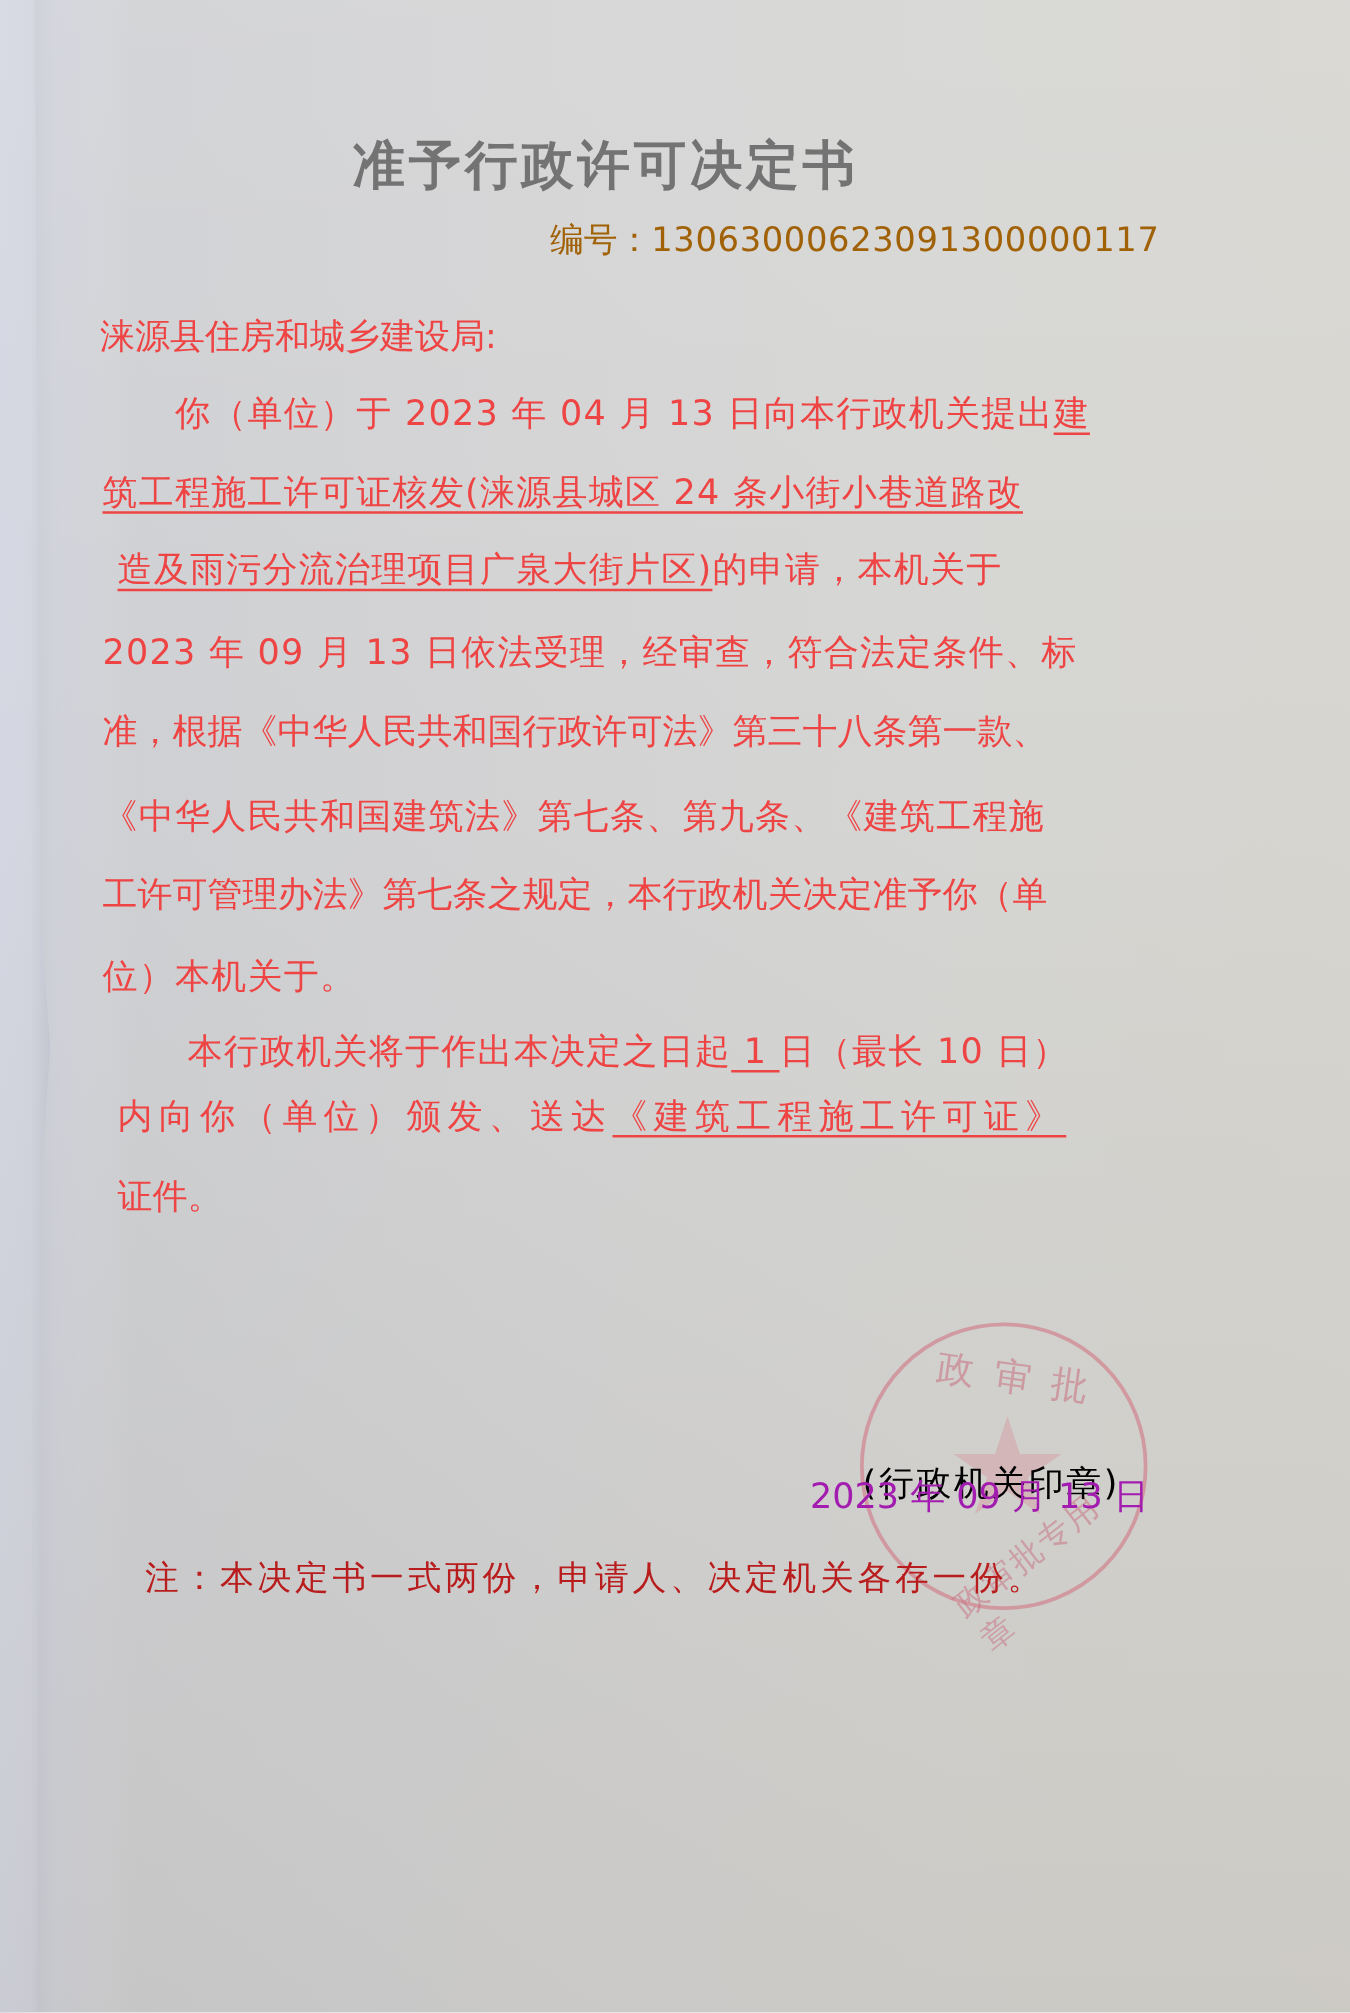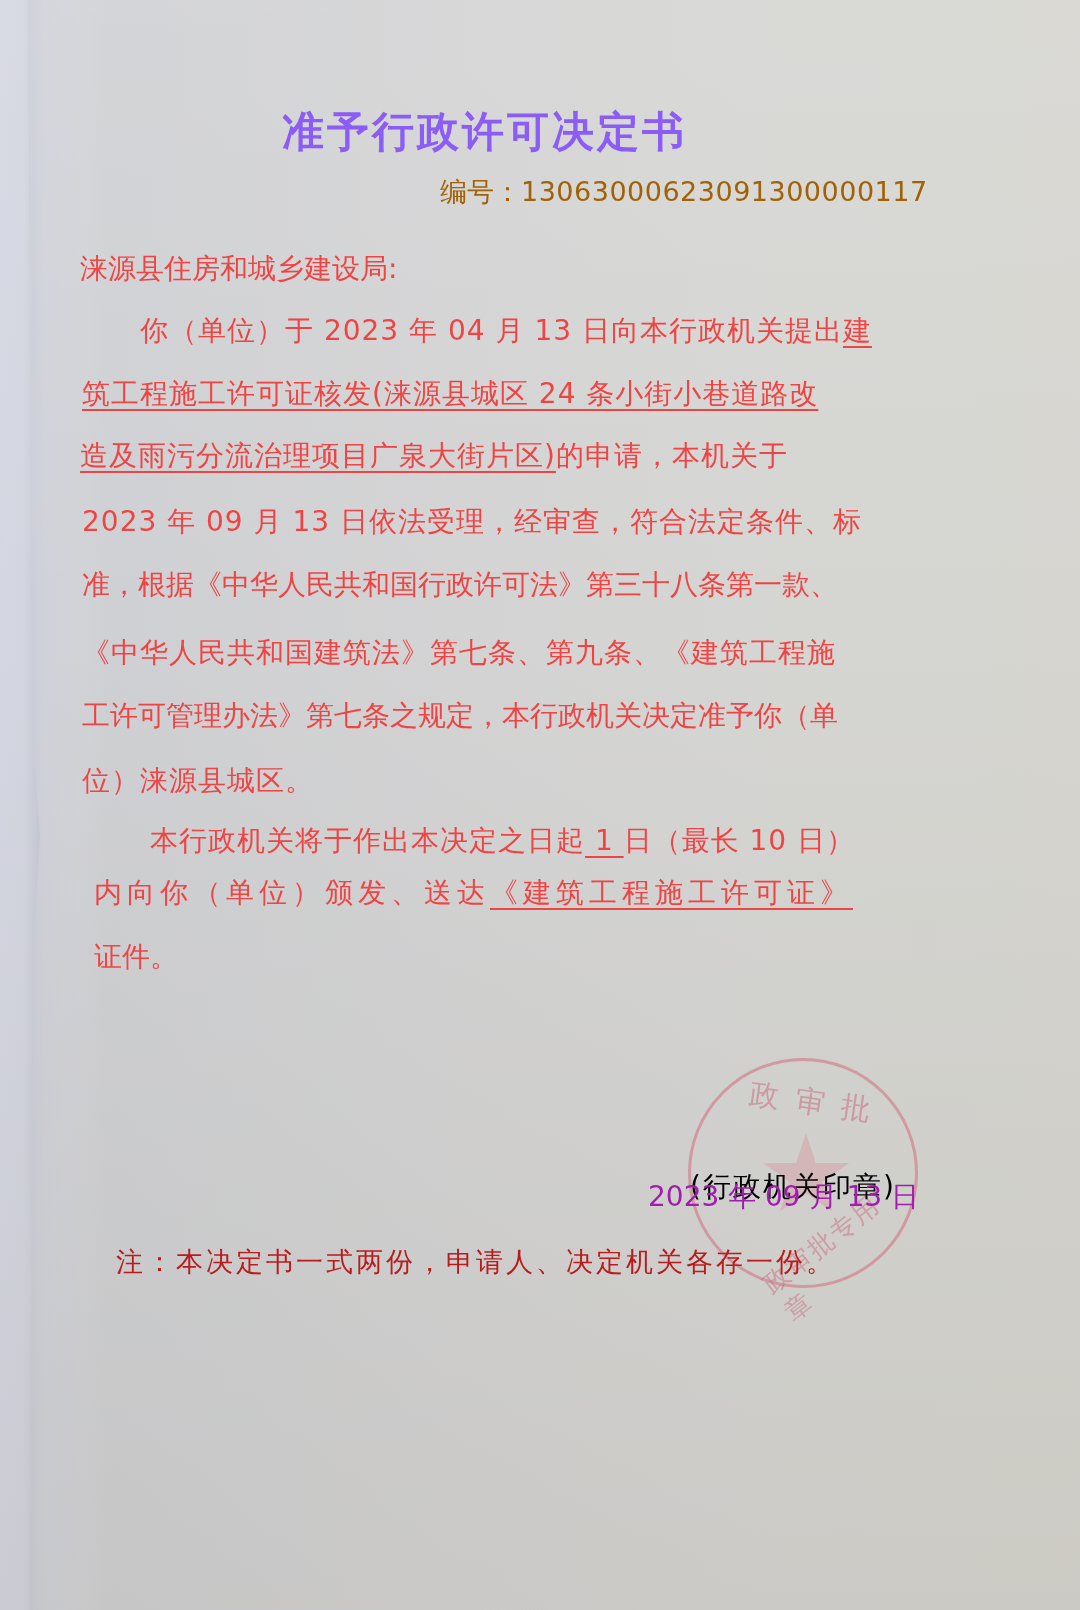--- a/index.html
+++ b/index.html
@@ -37,21 +37,21 @@
         linear-gradient(90deg, rgba(180,185,205,0.35) 0%, rgba(220,220,225,0.0) 8%, rgba(0,0,0,0) 100%);
     }
     .title {
       position: absolute;
       left: 282px;
       top: 104px;
       font-family: "DejaVu Serif", "Liberation Serif", serif;
       font-size: 42px;
       letter-spacing: 3px;
       font-weight: bold;
-      color: #8b5cf6;
+      color: #737373;
       margin: 0;
     }
     .doc-number {
       position: absolute;
       left: 440px;
       top: 174px;
       font-size: 27px;
       color: #a16207;
     }
     .doc-number .num {
@@ -142,28 +142,28 @@
 <div class="doc-number">
   <span>编号：</span><span class="num">13063000623091300000117</span>
 </div>
 
 <div class="line" style="left:80px; top:250px;">涞源县住房和城乡建设局:</div>
 
 <div class="line" style="left:140px; top:312px; letter-spacing:1px;">
   <span>你（单位）于 2023 年 04 月 13 日向本行政机关提出</span><span class="u">建</span>
 </div>
 <div class="line u" style="left:82px; top:375px; letter-spacing:1px;">筑工程施工许可证核发(涞源县城区 24 条小街小巷道路改</div>
-<div class="line" style="left:80px; top:437px; letter-spacing:1px;text-align:center;">
+<div class="line" style="left:94px; top:437px; letter-spacing:1px;text-align:center;">
   <span class="u">造及雨污分流治理项目广泉大街片区)</span><span>的申请，本机关于</span>
 </div>
 <div class="line" style="left:82px; top:503px; letter-spacing:1px;">2023 年 09 月 13 日依法受理，经审查，符合法定条件、标</div>
 <div class="line" style="left:82px; top:566px; letter-spacing:0px;">准，根据《中华人民共和国行政许可法》第三十八条第一款、</div>
 <div class="line" style="left:82px; top:634px; letter-spacing:1px;">《中华人民共和国建筑法》第七条、第九条、《建筑工程施</div>
 <div class="line" style="left:82px; top:697px; letter-spacing:0px;">工许可管理办法》第七条之规定，本行政机关决定准予你（单</div>
-<div class="line" style="left:82px; top:762px; letter-spacing:1px;">位）涞源县城区。</div>
+<div class="line" style="left:82px; top:762px; letter-spacing:1px;">位）本机关于。</div>
 
 <div class="line" style="left:150px; top:822px; letter-spacing:1px;">
   <span>本行政机关将于作出本决定之日起</span><span class="u"> 1 </span><span>日（最长 10 日）</span>
 </div>
 <div class="line" style="left:94px; top:874px; letter-spacing:5px;">
   <span>内向你（单位）颁发、送达</span><span class="u">《建筑工程施工许可证》</span>
 </div>
 <div class="line" style="left:94px; top:938px;">证件。</div>
 
 <div class="seal">

